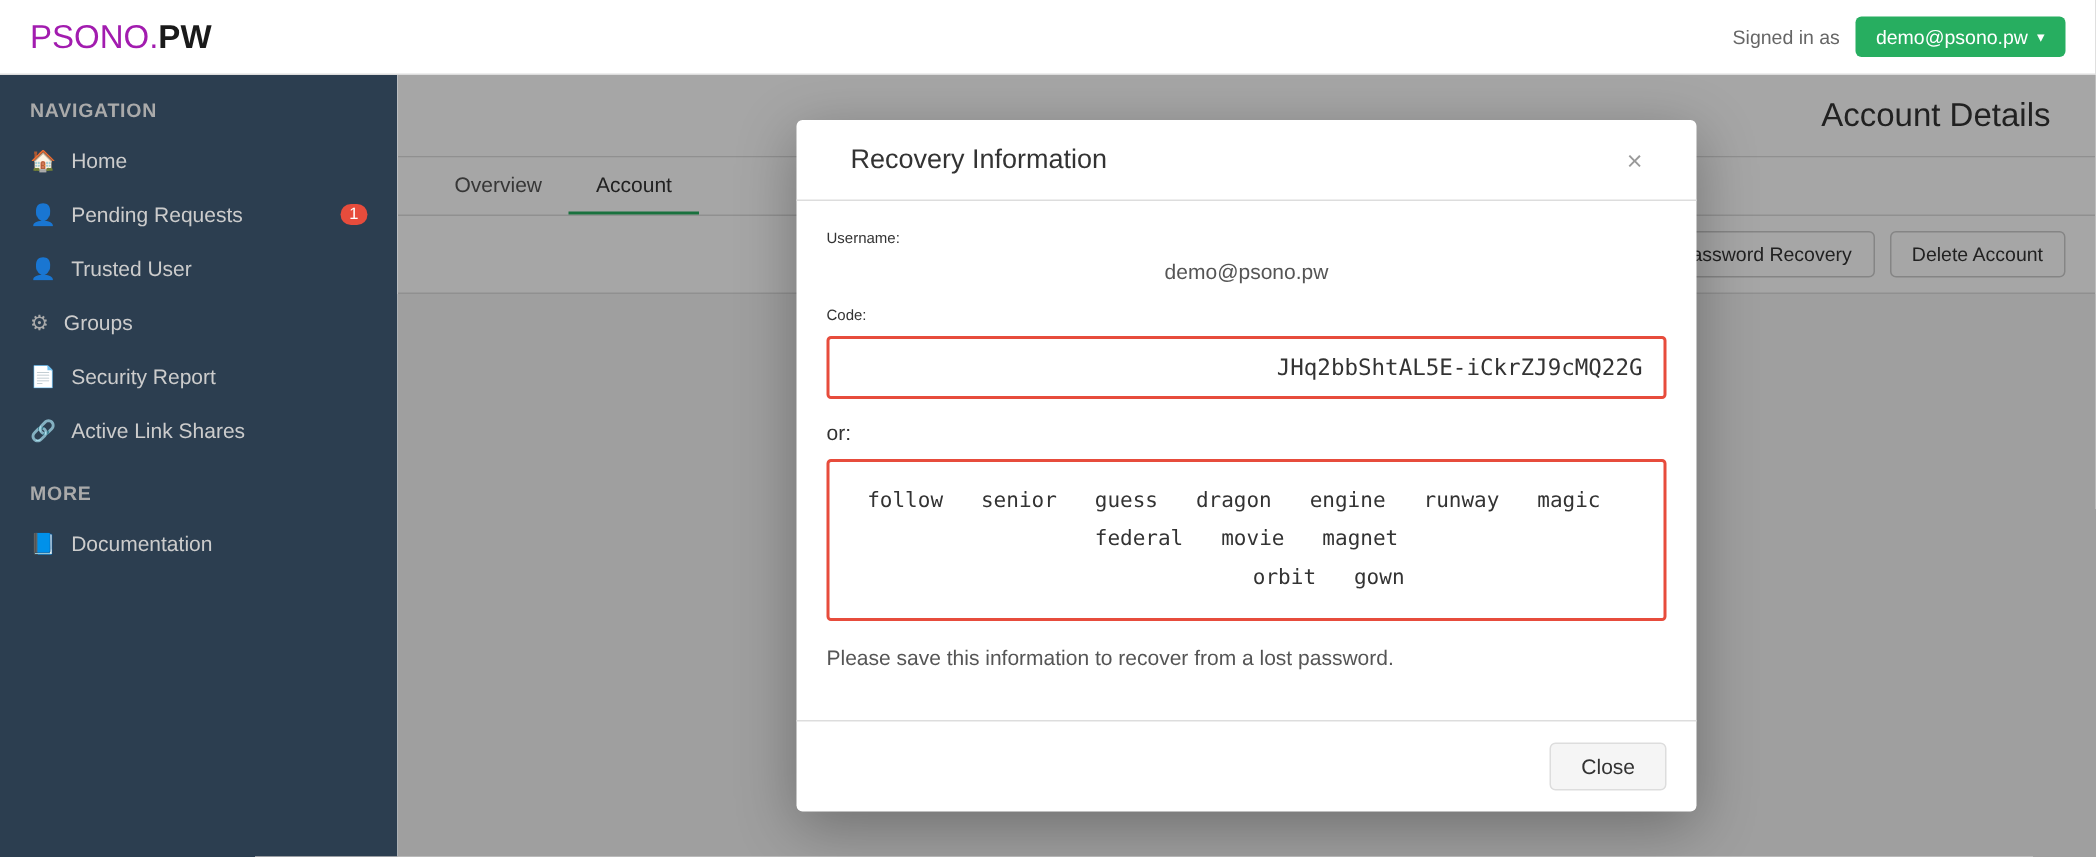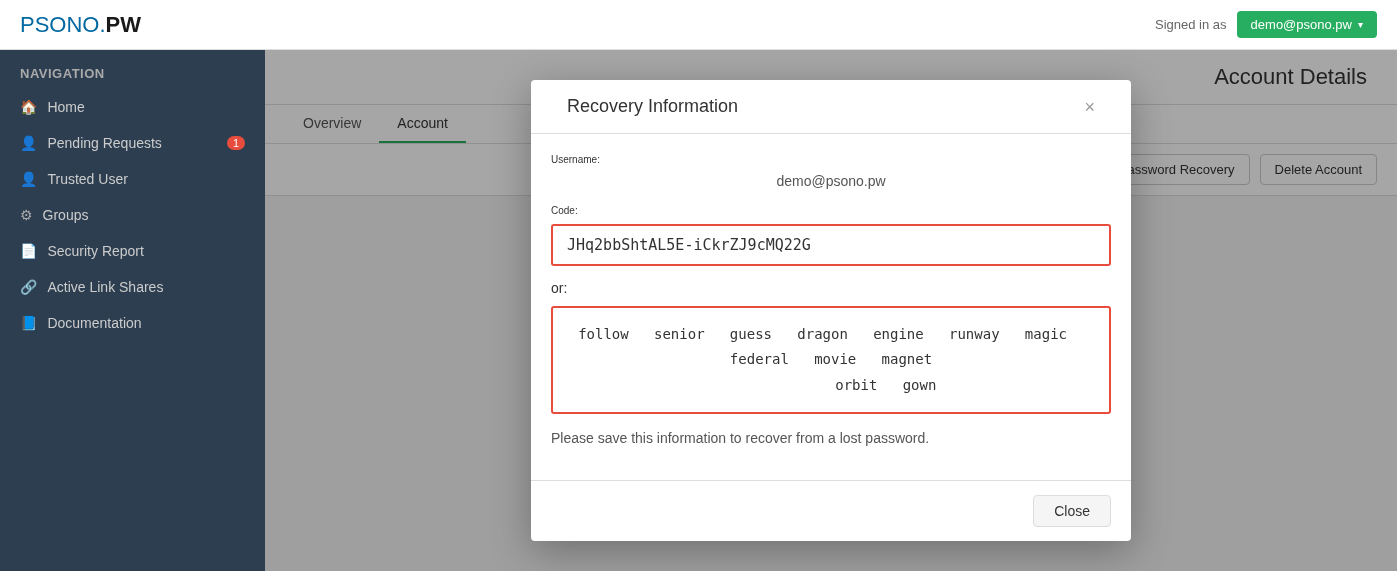--- a/index.html
+++ b/index.html
@@ -15,21 +15,21 @@
       padding: 0 20px;
       border-bottom: 1px solid #ddd;
       position: relative;
       z-index: 10;
     }
     .logo {
       font-size: 22px;
       font-weight: bold;
       color: #333;
     }
-    .logo span.psono { color: #0369a1; font-weight: normal; }
+    .logo span.psono { color: #a21caf; font-weight: normal; }
     .logo span.dot-pw { color: #1a1a1a; font-weight: 900; }
     .topbar-right {
       display: flex;
       align-items: center;
       gap: 10px;
     }
     .signed-in-label { color: #666; font-size: 13px; }
     .user-btn {
       background: #27ae60;
       color: #fff;
@@ -227,21 +227,21 @@
       margin-bottom: 16px;
     }
     .code-box {
       border: 2px solid #e74c3c;
       border-radius: 3px;
       padding: 10px 14px;
       font-family: monospace;
       font-size: 15px;
       color: #333;
       margin-bottom: 14px;
-      text-align: left;
+      text-align: right;
       background: #fff;
     }
     .or-label {
       font-size: 14px;
       color: #333;
       margin-bottom: 10px;
     }
     .phrase-box {
       border: 2px solid #e74c3c;
       border-radius: 3px;
@@ -331,20 +331,21 @@
     <div class="sidebar-item">
       <span class="icon">📄</span>
       <span>Security Report</span>
     </div>
 
     <div class="sidebar-item">
       <span class="icon">🔗</span>
       <span>Active Link Shares</span>
     </div>
 
+    <div class="sidebar-section-title">More</div>
 
     <div class="sidebar-item">
       <span class="icon">📘</span>
       <span>Documentation</span>
     </div>
   </nav>
 
   <div class="content-area">
 
     <div class="page-header">

